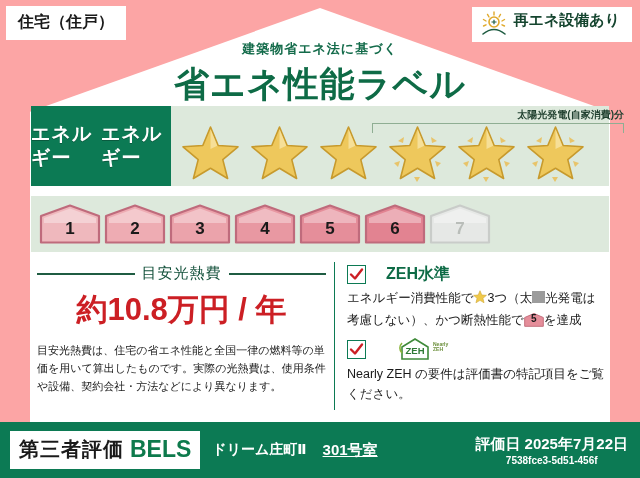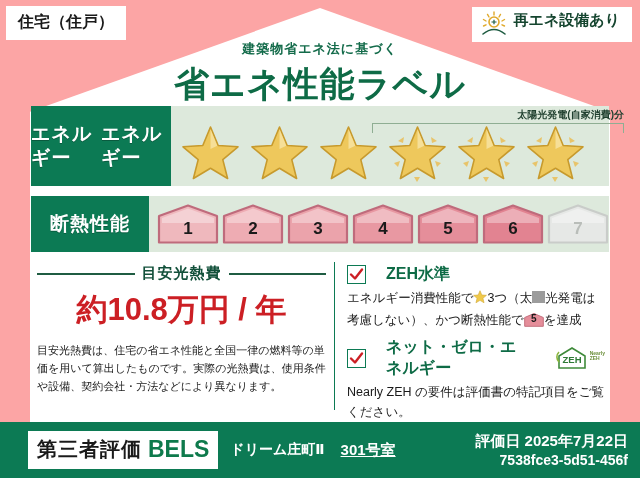--- a/index.html
+++ b/index.html
@@ -86,21 +86,21 @@
   .content{
     position:absolute;left:31px;top:258px;width:578px;height:160px;
     display:flex;z-index:5;background:#ffffff;
   }
   .col-left{width:303px;padding:6px 8px 0 6px;box-sizing:border-box;}
   .divider{width:1px;background:#0c7a54;margin:4px 0 8px 0;}
   .col-right{flex:1;padding:6px 4px 0 12px;box-sizing:border-box;}
 
   .cost-head{display:flex;align-items:center;gap:7px;}
   .cost-head .ln{flex:1;height:2px;background:#1f5c42;}
-  .cost-head .tx{font-size:15px;font-weight:bold;color:#12503a;letter-spacing:1px;}
+  .cost-head .tx{font-size:15px;font-weight:normal;color:#12503a;letter-spacing:1px;}
   .cost-value{
     text-align:center;font-size:31px;font-weight:bold;color:#cc1f24;
     margin-top:6px;letter-spacing:0px;
   }
   .cost-note{
     margin-top:10px;font-size:11px;color:#1a1a1a;line-height:1.65;
     letter-spacing:0px;
   }
 
   .chk-row{display:flex;align-items:center;gap:20px;}
@@ -126,30 +126,30 @@
   }
   .zeh-logo{display:inline-flex;align-items:center;gap:1px;vertical-align:-8px;margin-left:12px;}
   .zeh-sub{font-size:5px;color:#6b8f3a;line-height:1.1;font-weight:bold;}
 
   
   .bottom{
     position:absolute;left:0;bottom:0;width:640px;height:56px;
     background:#0c7a54;z-index:7;display:flex;align-items:center;
   }
   .bels{
-    background:#ffffff;margin-left:28px;padding:5px 9px 6px 9px;
+    background:#ffffff;margin-left:10px;padding:5px 9px 6px 9px;
     display:flex;align-items:flex-start;gap:6px;
   }
   .bels .ja{font-size:20px;font-weight:bold;color:#1a1a1a;letter-spacing:1px;}
   .bels .en{font-size:23px;font-weight:bold;color:#0e7a4c;letter-spacing:0px;}
   .bldg{color:#ffffff;font-size:14px;font-weight:bold;margin-left:12px;}
   .unit{color:#ffffff;font-size:15px;font-weight:bold;margin-left:16px;text-decoration:underline;}
   .eval{margin-left:auto;margin-right:12px;text-align:right;}
   .eval .d{color:#ffffff;font-size:15px;font-weight:bold;}
-  .eval .id{color:#ffffff;font-size:14px;font-weight:bold;margin-top:1px;}
+  .eval .id{color:#ffffff;font-size:10px;font-weight:bold;margin-top:1px;text-align:center;}
 </style>
 </head>
 <body>
 
 <div id="label">
 
   <div class="house-white"></div>
 
   <div class="tag-housing">住宅（住戸）</div>
 
@@ -250,21 +250,20 @@
       </g>
         <polygon points="33.5,8 41.2,26.5 61,27.8 45.8,40.6 50.6,59.5 33.5,49.2 16.4,59.5 21.2,40.6 6,27.8 25.8,26.5" fill="#eec85c" stroke="#c79a2d" stroke-width="1.6" stroke-linejoin="round"></polygon>
         <polygon points="33.5,10 40.3,26.8 33.5,30 33.5,10" fill="#f7e3a1" opacity="0.85"></polygon>
       </svg>
           </div>
         </div>
     </div>
   </div>
 
   <div class="row row-insul">
-    <div class="row-label">断熱性能</div>
     <div class="row-body">
       <div class="grades" id="grades-container">
           <div class="grade">
             <svg width="62" height="40" viewBox="0 0 62 40">
         <polygon points="31,1.5 60,12 60,38.5 2,38.5 2,12" fill="#efb8bd" stroke="#bf6b7c" stroke-width="2.2" stroke-linejoin="round"></polygon>
         <polygon points="31,4.5 57,14 57,19 5,19 5,14" fill="#ffffff" opacity="0.35"></polygon>
       </svg>
             <span>1</span>
           </div>
           <div class="grade">
@@ -340,21 +339,20 @@
             </svg></span><span>3つ（太</span><span class="redact"></span><span>光発電は考慮しない）、かつ断熱性能で</span><span class="mini-grade"><svg width="20" height="14" viewBox="0 0 20 14">
               <polygon points="10,0.5 19.3,4.5 19.3,13.3 0.7,13.3 0.7,4.5" fill="#e58e9a" stroke="#c4707e" stroke-width="1"></polygon>
             </svg><span>5</span></span><span>を達成</span></div>
 
       <div class="chk-row">
         <span class="chkbox">
           <svg width="15" height="15" viewBox="0 0 15 15">
               <path d="M2 7.5 L6 11.5 L13 2.5" fill="none" stroke="#cc1f24" stroke-width="2.4" stroke-linecap="round" stroke-linejoin="round"></path>
             </svg>
         </span>
-        <span class="chk-title">ネット・ゼロ・エネルギー</span>
         <span class="zeh-logo">
           <svg width="34" height="24" viewBox="0 0 34 24">
             <path d="M4 22 V10 L17 2 L30 10 V22 Z" fill="none" stroke="#3f8a3a" stroke-width="1.6"></path>
             <path d="M4 16 a7 7 0 0 1 0 -10" fill="none" stroke="#8ab43a" stroke-width="1.6"></path>
             <text x="17" y="17" font-family="Liberation Sans, sans-serif" font-size="9.5" font-weight="bold" fill="#2f7a35" text-anchor="middle">ZEH</text>
           </svg>
           <span style="display:flex;flex-direction:column;margin-bottom:4px;">
             <span class="zeh-sub">Nearly</span>
             <span class="zeh-sub">ZEH</span>
           </span>

